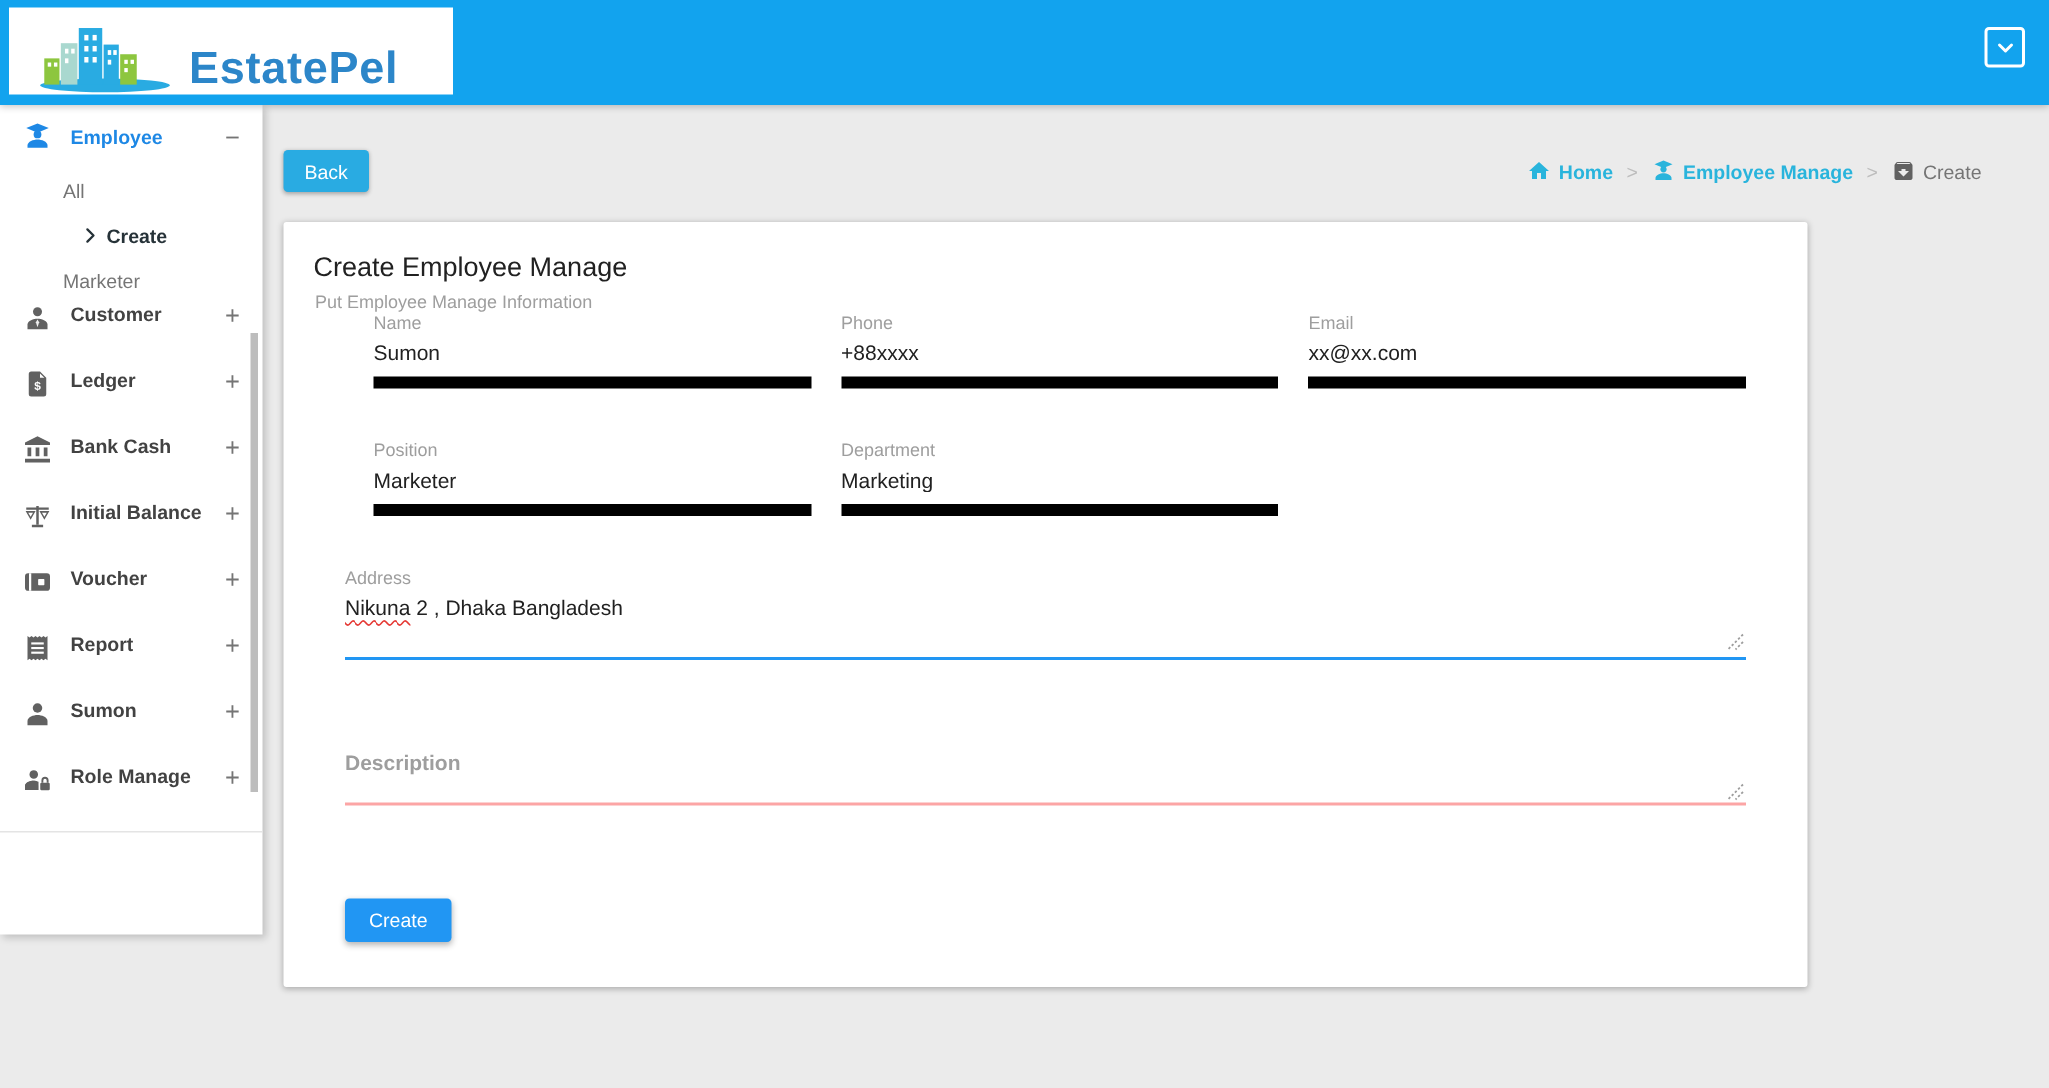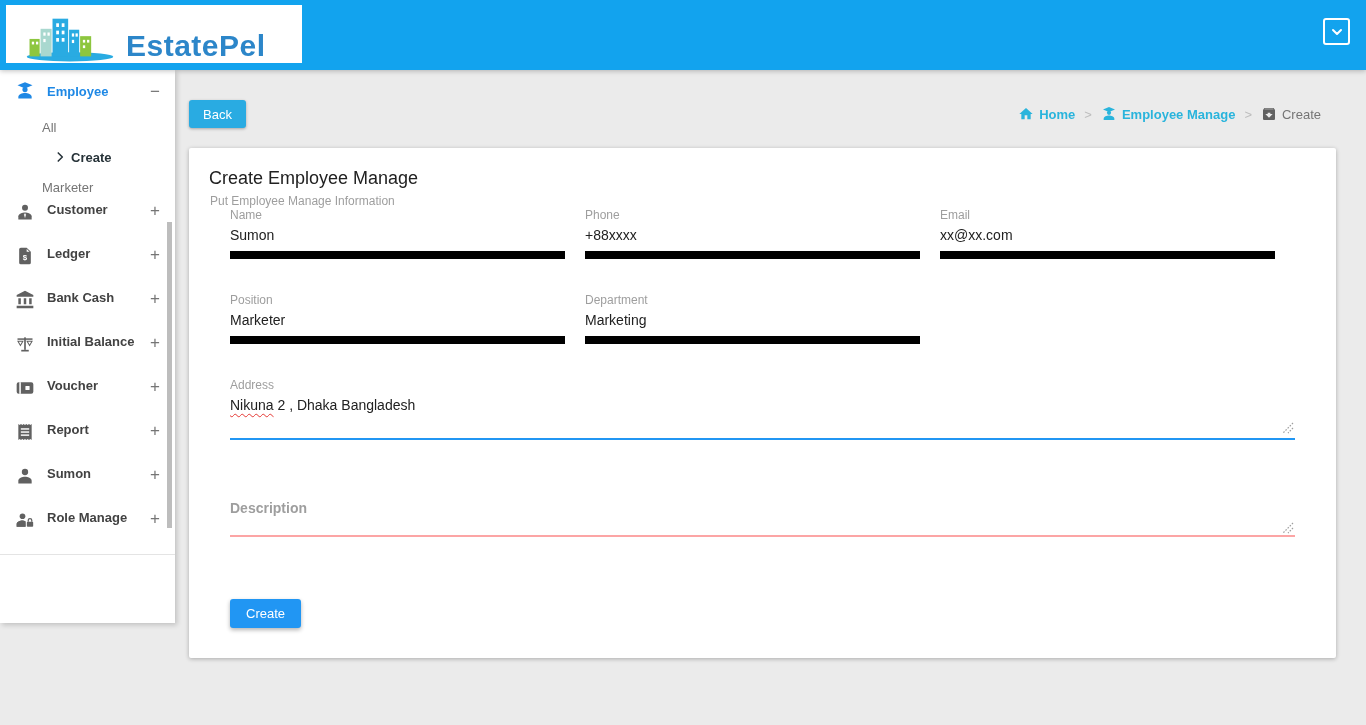--- a/index.html
+++ b/index.html
@@ -40,26 +40,26 @@
   .topbar { margin-top:30px; height:28px; display:flex; align-items:center; justify-content:space-between; }
   .back-btn { height:28px; padding:0 14px; background:#29ABE2; color:#fff; border:none; border-radius:3px;
               font-family:inherit; font-size:13px; cursor:pointer; box-shadow:0 1px 3px rgba(0,0,0,.3); }
   .breadcrumb { display:flex; align-items:center; gap:9px; font-size:13px; padding-right:15px; }
   .crumb { display:flex; align-items:center; gap:5px; color:#29B4DC; font-weight:bold; cursor:pointer; }
   .crumb .bc-icon { width:16px; height:16px; color:#29B4DC; }
   .crumb.current { color:#757575; font-weight:400; cursor:default; }
   .crumb.current .bc-icon { color:#616161; }
   .crumb-sep { color:#BDBDBD; }
 
-  .card { margin-top:20px; width:1147px; height:510px; background:#fff; border-radius:2px;
+  .card { margin-top:20px; width:1016px; height:510px; background:#fff; border-radius:2px;
           box-shadow:0 1px 4px rgba(0,0,0,.28); padding-top:20px; }
   .card-title { margin-left:20px; font-size:18px; font-weight:400; color:#212121; }
   .card-sub { margin:5px 0 0 21px; font-size:12px; color:#9E9E9E; }
   .form { margin:0 41px; }
-  .frow { display:flex; gap:20px; }
+  .frow { display:flex; gap:20px;margin-left:19px; }
   .frow.r2 { margin-top:34px; }
   .field { width:335px; }
   .f-label { font-size:12px; color:#9E9E9E; height:14px; line-height:14px; }
   .f-input { display:block; width:100%; border:none; outline:none; background:transparent;
              border-bottom:8px solid #000000; font-family:inherit; font-size:14px; color:#212121;
              padding:5px 0 8px 0; }
   .field-full { margin-top:34px; position:relative; }
   .addr-box { position:relative; min-height:48px; border-bottom:2px solid #2196F3;
               padding:5px 0 10px 0; font-size:14px; color:#212121; cursor:text; }
   .squiggly { text-decoration:underline; text-decoration-style:wavy; text-decoration-color:#E53935;

